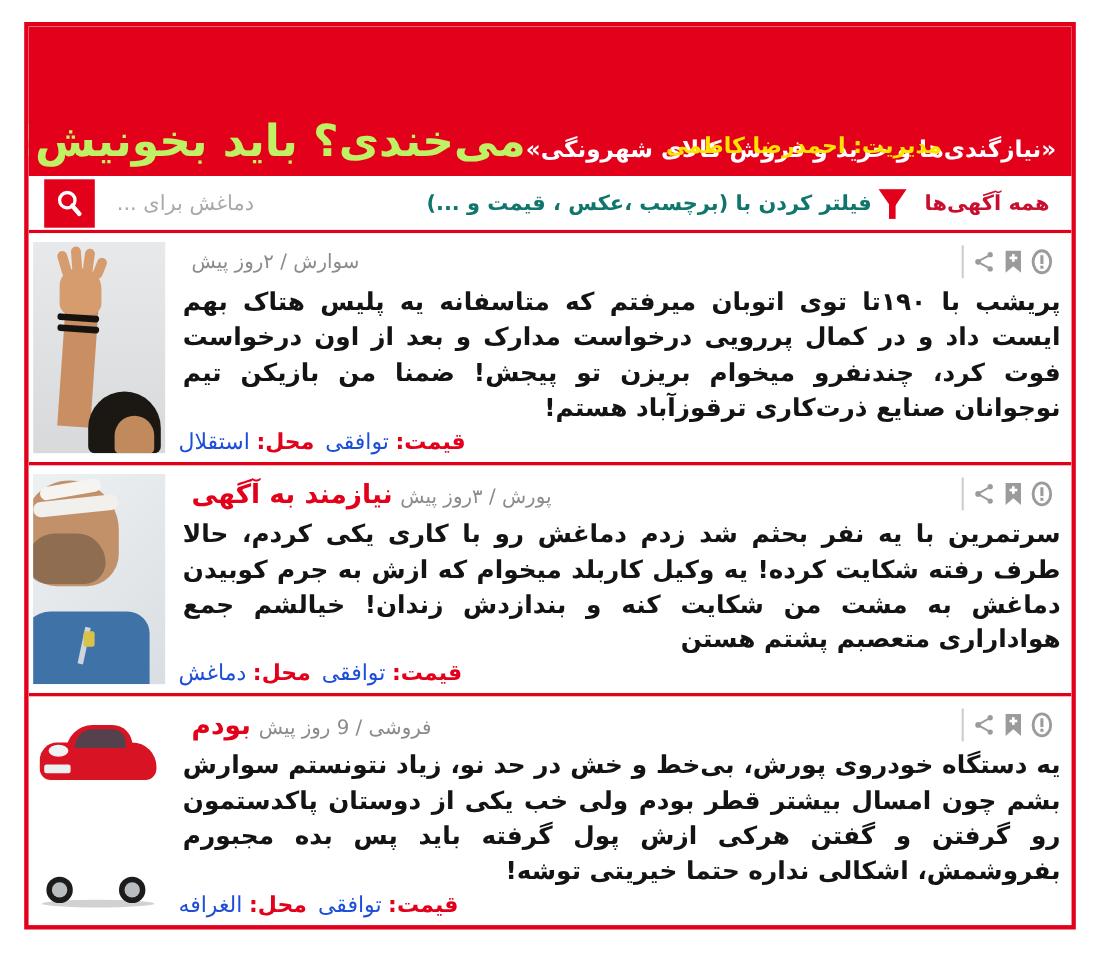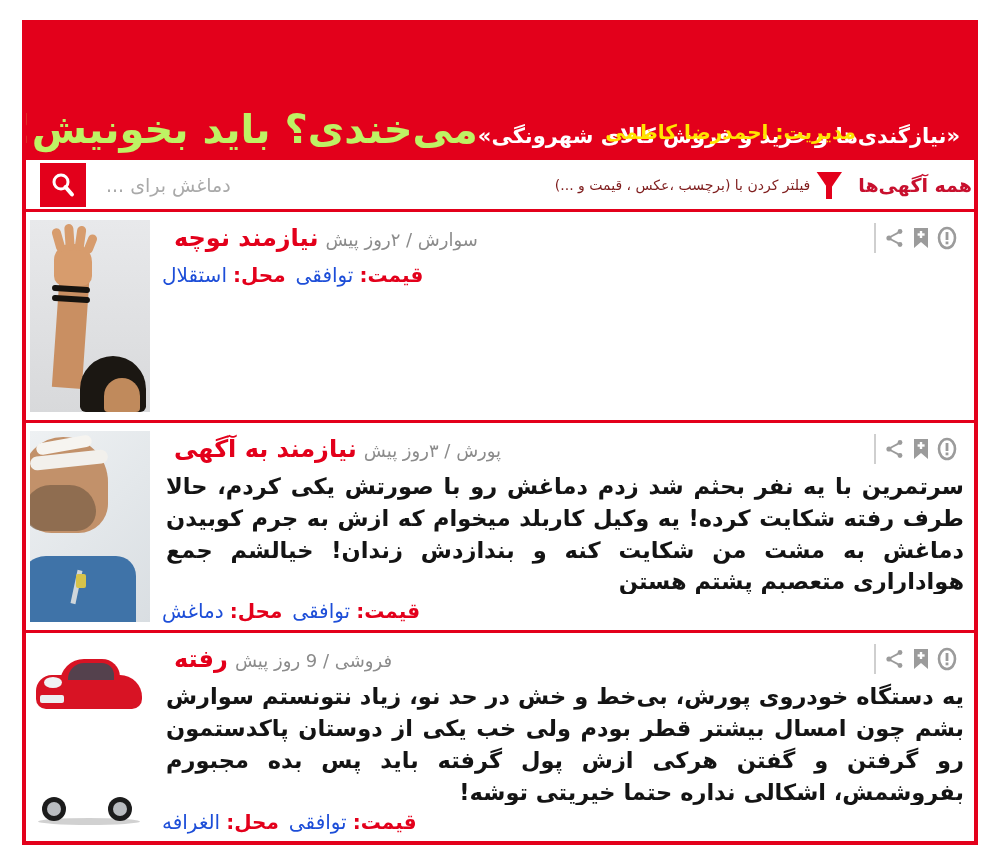--- a/index.html
+++ b/index.html
@@ -156,21 +156,21 @@
   .toolbar {
     height: 52px;
     background: #ffffff;
     display: flex; flex-direction: row; align-items: stretch;
     border-bottom: 3px solid #e3001b;
     flex: none;
   }
   .tb-all {
     flex: none;
     display: flex; align-items: center;
-    padding: 0 2px 0 10px;
+    padding: 0 20px 0 10px;
     color: #c8102e;
     font-size: 19px;
     font-weight: bold;
     white-space: nowrap;
   }
   .funnel {
     width: 26px; height: 30px; flex: none;
     margin: 0 6px;
     align-self: center;
     position: relative;
@@ -180,23 +180,23 @@
     width: 26px; height: 16px; background: #e3001b;
     clip-path: polygon(0 0, 100% 0, 58% 100%, 42% 100%);
   }
   .funnel:after {
     content: ""; position: absolute; left: 10px; top: 16px;
     width: 6px; height: 13px; background: #e3001b;
   }
   .tb-filter {
     flex: 1 1 auto;
     display: flex; align-items: center;
-    color: #7f1d1d;
-    font-size: 14px;
-    font-weight: normal;
+    color: #0f766e;
+    font-size: 19px;
+    font-weight: bold;
     white-space: nowrap;
     padding-left: 10px;
   }
   .tb-search-text {
     flex: none;
     display: flex; align-items: center;
     color: #a9a9a9;
     font-size: 19px;
     padding: 0 16px;
     white-space: nowrap;
@@ -492,23 +492,23 @@
                   <circle cx="5" cy="12" r="2.6" fill="#9b9b9b"></circle>
                   <circle cx="16" cy="5.5" r="2.4" fill="#9b9b9b"></circle>
                   <circle cx="16" cy="18.5" r="2.4" fill="#9b9b9b"></circle>
                   <line x1="6.6" y1="10.8" x2="14.4" y2="6.6" stroke="#9b9b9b" stroke-width="1.8"></line>
                   <line x1="6.6" y1="13.2" x2="14.4" y2="17.4" stroke="#9b9b9b" stroke-width="1.8"></line>
                 </svg>
               </div>
             </div>
             <div class="lh-title-wrap">
               <span class="lh-meta">سوارش / ۲روز پیش</span>
-              <span class="lh-title">نیازمند نوچه</span>
             </div>
           </div>
+          <div class="listing-body">پریشب با ۱۹۰تا توی اتوبان میرفتم که متاسفانه یه پلیس هتاک بهم ایست داد و در کمال پررویی درخواست مدارک و بعد از اون درخواست فوت کرد، چندنفرو میخوام بریزن تو پیجش! ضمنا من بازیکن تیم نوجوانان صنایع ذرت‌کاری ترقوزآباد هستم!</div>
           <div class="listing-foot">
             <div class="foot-price">
               <span class="lbl">قیمت:</span>
               <span class="val">توافقی</span>
             </div>
             <div class="foot-loc">
               <span class="lbl">محل:</span>
               <span class="val">استقلال</span>
             </div>
           </div>
@@ -554,21 +554,21 @@
                   <line x1="6.6" y1="10.8" x2="14.4" y2="6.6" stroke="#9b9b9b" stroke-width="1.8"></line>
                   <line x1="6.6" y1="13.2" x2="14.4" y2="17.4" stroke="#9b9b9b" stroke-width="1.8"></line>
                 </svg>
               </div>
             </div>
             <div class="lh-title-wrap">
               <span class="lh-meta">پورش / ۳روز پیش</span>
               <span class="lh-title">نیازمند به آگهی</span>
             </div>
           </div>
-          <div class="listing-body">سرتمرین با یه نفر بحثم شد زدم دماغش رو با صورتش یکی کردم، حالا طرف رفته شکایت کرده! یه وکیل  کاربلد میخوام که ازش به جرم کوبیدن دماغش به مشت من شکایت کنه و بندازدش زندان! خیالشم جمع هواداراری متعصبم پشتم هستن</div>
+          <div class="listing-body">سرتمرین با یه نفر بحثم شد زدم دماغش رو با کاری یکی کردم، حالا طرف رفته شکایت کرده! یه وکیل  کاربلد میخوام که ازش به جرم کوبیدن دماغش به مشت من شکایت کنه و بندازدش زندان! خیالشم جمع هواداراری متعصبم پشتم هستن</div>
           <div class="listing-foot">
             <div class="foot-price">
               <span class="lbl">قیمت:</span>
               <span class="val">توافقی</span>
             </div>
             <div class="foot-loc">
               <span class="lbl">محل:</span>
               <span class="val">دماغش</span>
             </div>
           </div>
@@ -608,21 +608,21 @@
                   <circle cx="5" cy="12" r="2.6" fill="#9b9b9b"></circle>
                   <circle cx="16" cy="5.5" r="2.4" fill="#9b9b9b"></circle>
                   <circle cx="16" cy="18.5" r="2.4" fill="#9b9b9b"></circle>
                   <line x1="6.6" y1="10.8" x2="14.4" y2="6.6" stroke="#9b9b9b" stroke-width="1.8"></line>
                   <line x1="6.6" y1="13.2" x2="14.4" y2="17.4" stroke="#9b9b9b" stroke-width="1.8"></line>
                 </svg>
               </div>
             </div>
             <div class="lh-title-wrap">
               <span class="lh-meta">فروشی / 9 روز پیش</span>
-              <span class="lh-title">رفته</span>
+              <span class="lh-title">بودم</span>
             </div>
           </div>
           <div class="listing-body">یه دستگاه خودروی پورش، بی‌خط و خش در حد نو، زیاد نتونستم سوارش بشم چون امسال بیشتر قطر بودم ولی خب یکی از دوستان پاکدستمون رو گرفتن و گفتن هرکی ازش پول گرفته باید پس بده مجبورم بفروشمش، اشکالی نداره حتما خیریتی توشه!</div>
           <div class="listing-foot">
             <div class="foot-price">
               <span class="lbl">قیمت:</span>
               <span class="val">توافقی</span>
             </div>
             <div class="foot-loc">
               <span class="lbl">محل:</span>

